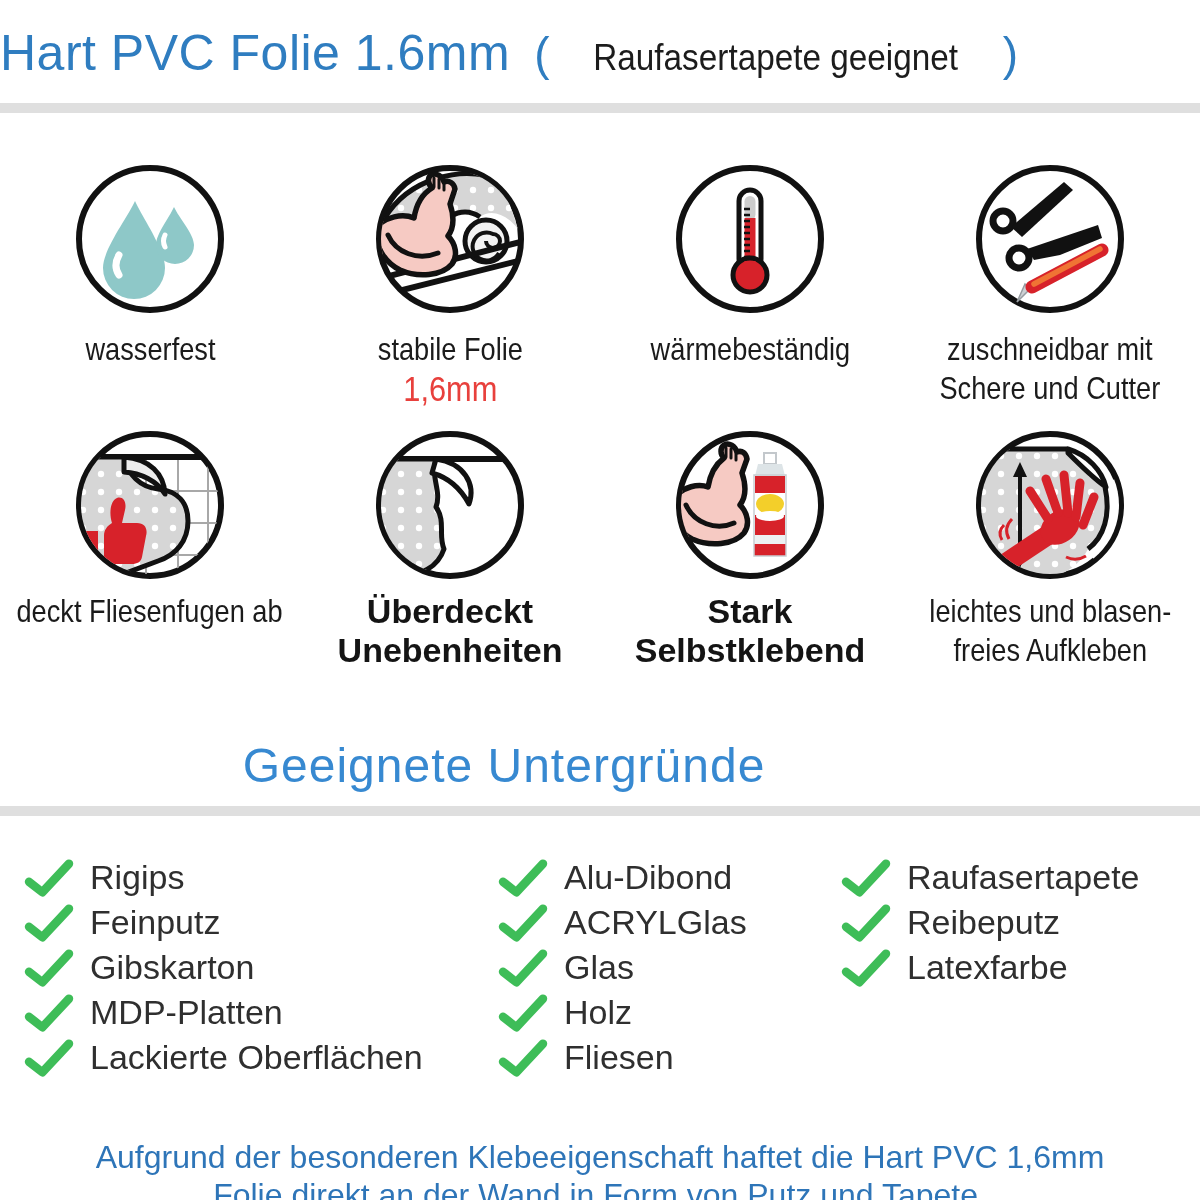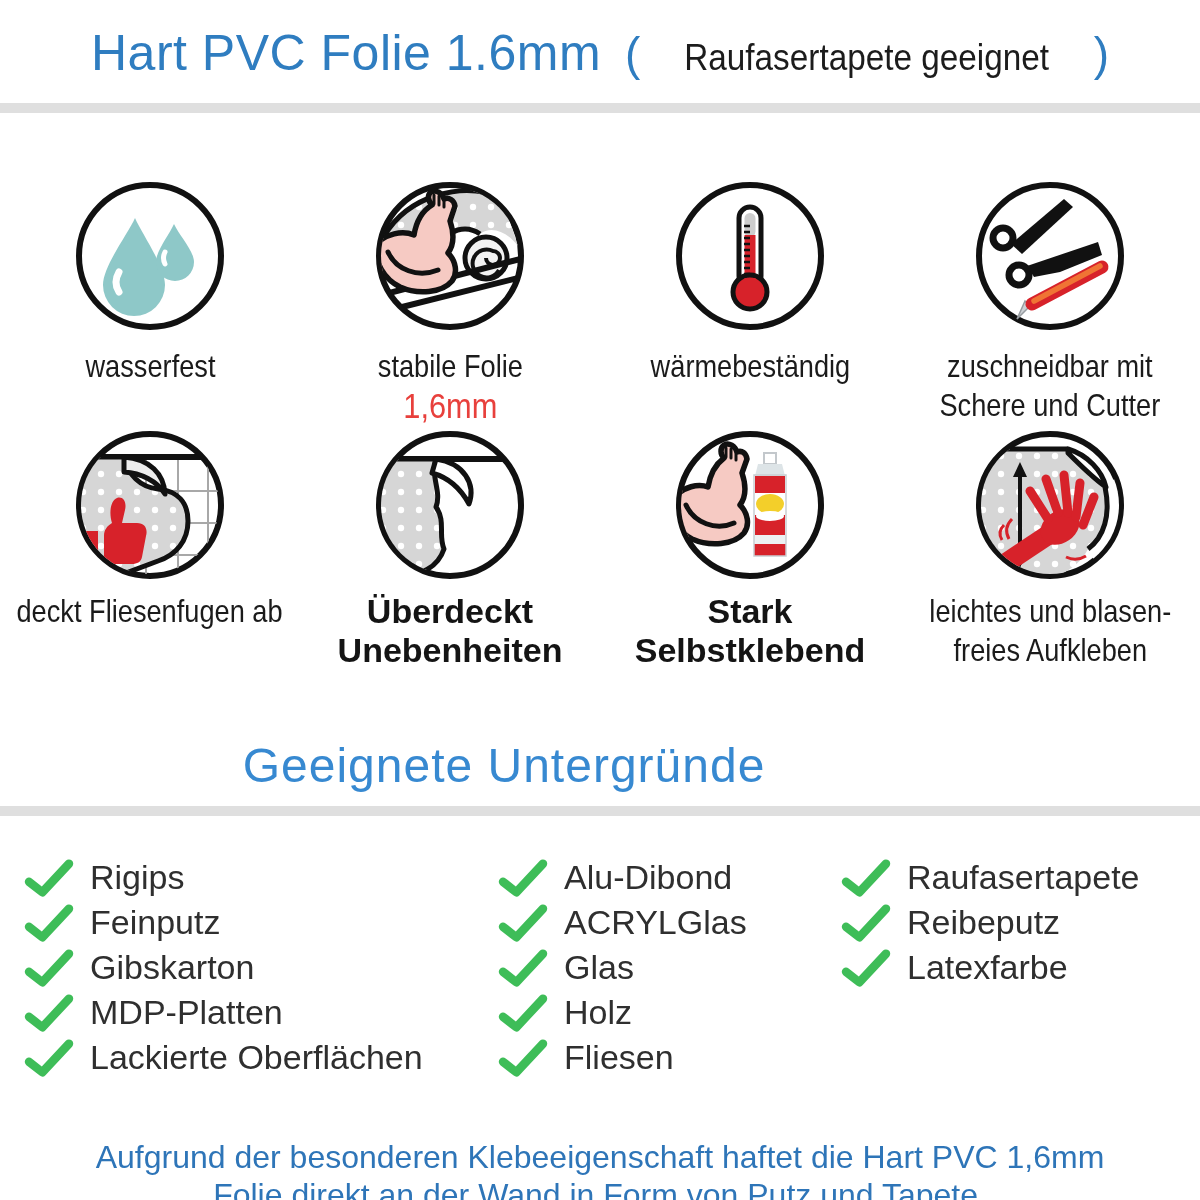--- a/index.html
+++ b/index.html
@@ -5,29 +5,29 @@
   html,body{margin:0;padding:0}
   body{
     width:1200px;height:1200px;position:relative;overflow:hidden;
     background:#ffffff;font-family:"Liberation Sans",sans-serif;
   }
   .divider{position:absolute;left:0;width:1200px;height:10px;background:#dfdfdf}
   .d1{top:103px}.d2{top:806px}
 
   
   .title-row{position:absolute;top:24px;left:0;width:1200px;display:flex;
-    justify-content:center;align-items:baseline;gap:24px;white-space:nowrap}
+    align-items:baseline;gap:24px;white-space:nowrap}
   .t-main{font-size:50px;color:#2f7dc0;letter-spacing:.5px}
   .t-paren{font-size:46px;color:#2f7dc0;font-weight:400}
   .t-sub{font-size:37px;color:#1c1c1c;display:inline-block;
     transform:scaleX(.9);transform-origin:50% 100%}
 
   
   .frow{position:absolute;left:0;width:1200px;display:flex}
-  .r1{top:180px}.r2{top:429px}
+  .r1{top:163px}.r2{top:429px}
   .cell{width:300px;display:flex;flex-direction:column;align-items:center}
   .ficon{width:152px;height:152px;flex:none}
   .flabels{text-align:center;white-space:nowrap}
   .r1 .flabels{margin-top:15px}
   .r2 .flabels{margin-top:11px}
   .flabel{font-size:32px;line-height:39px;color:#1b1b1b;display:block}
   .cond{transform:scaleX(.85);transform-origin:50% 50%}
   .boldl{font-weight:700;font-size:34px;line-height:39px;color:#141414}
   .red-sub{font-size:35px;line-height:39px;color:#e8403c;display:block;
     transform:scaleX(.88);transform-origin:50% 50%}

